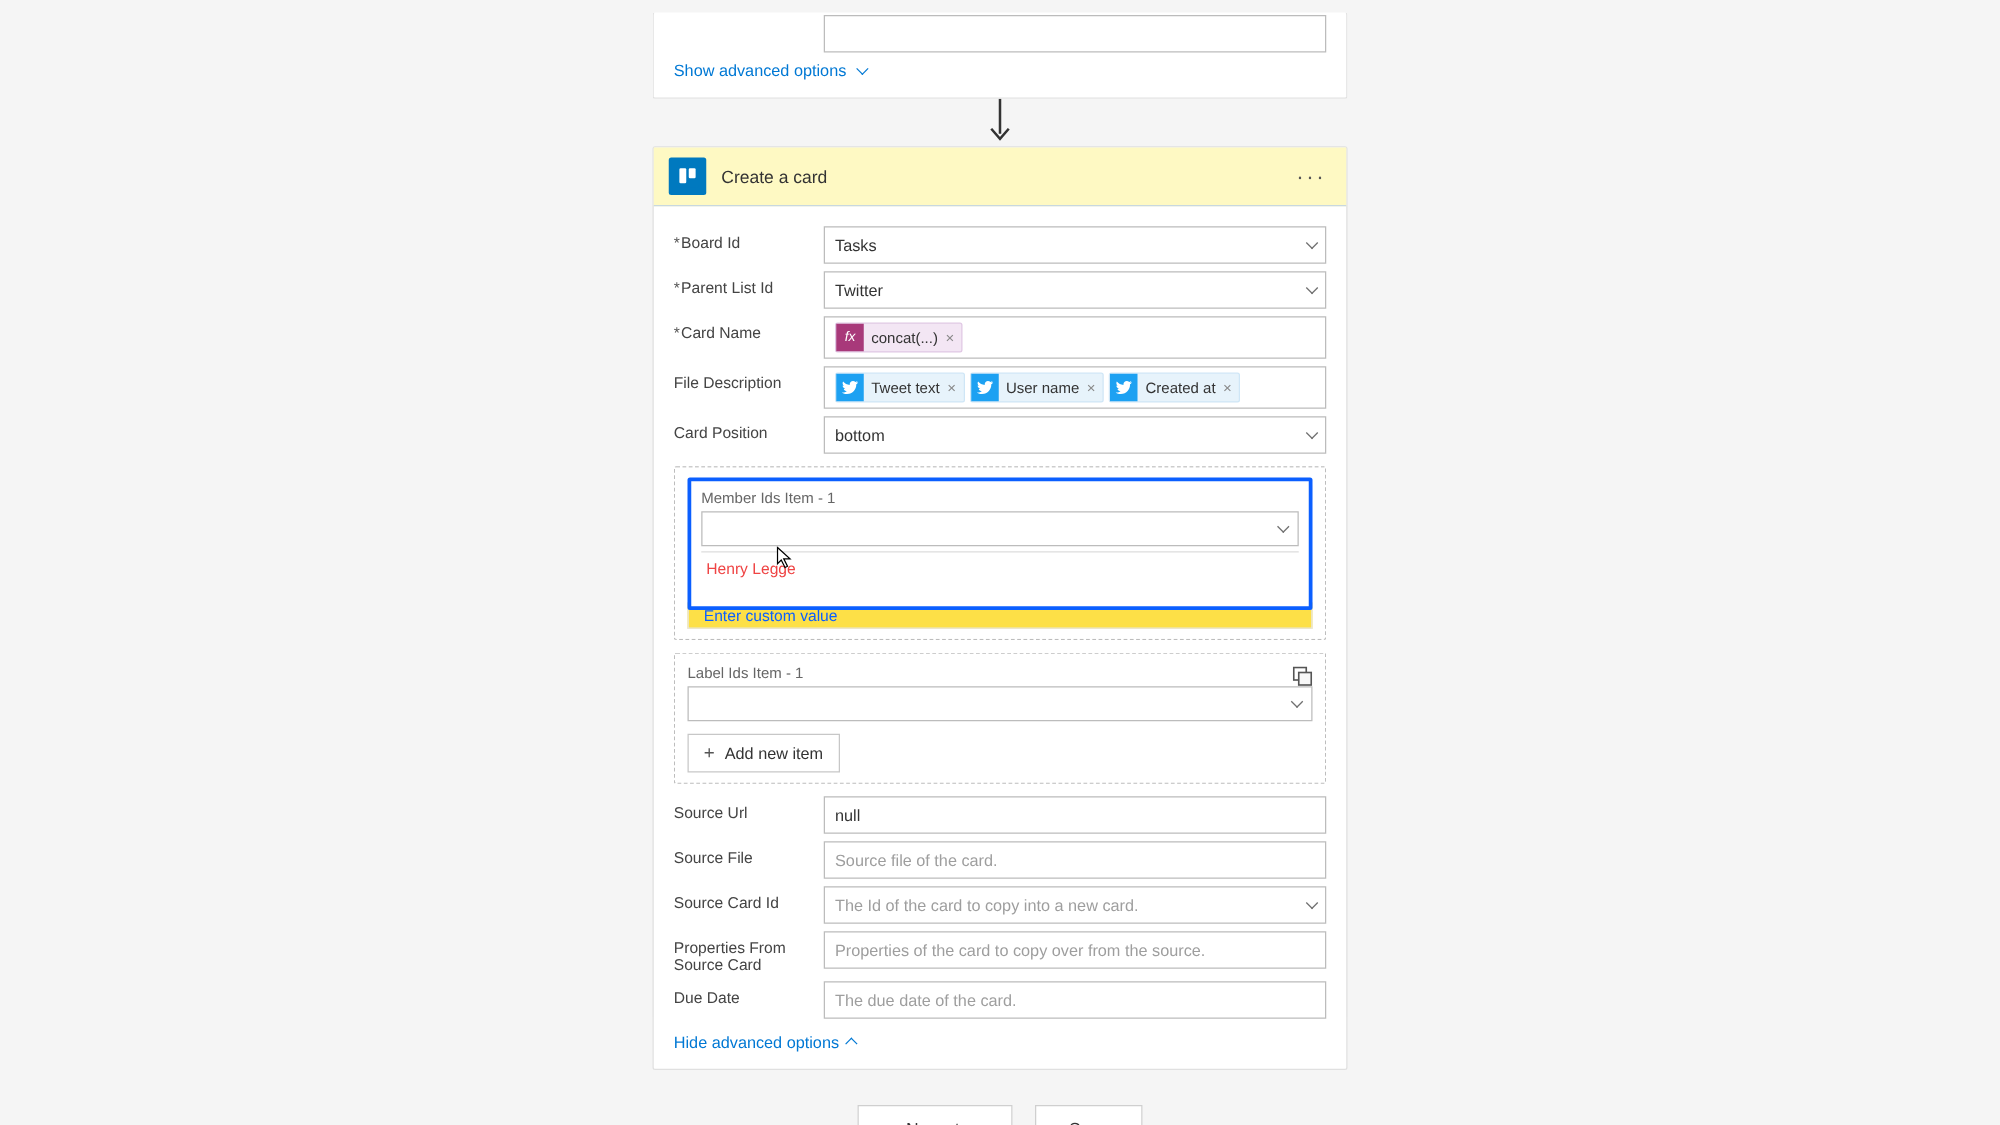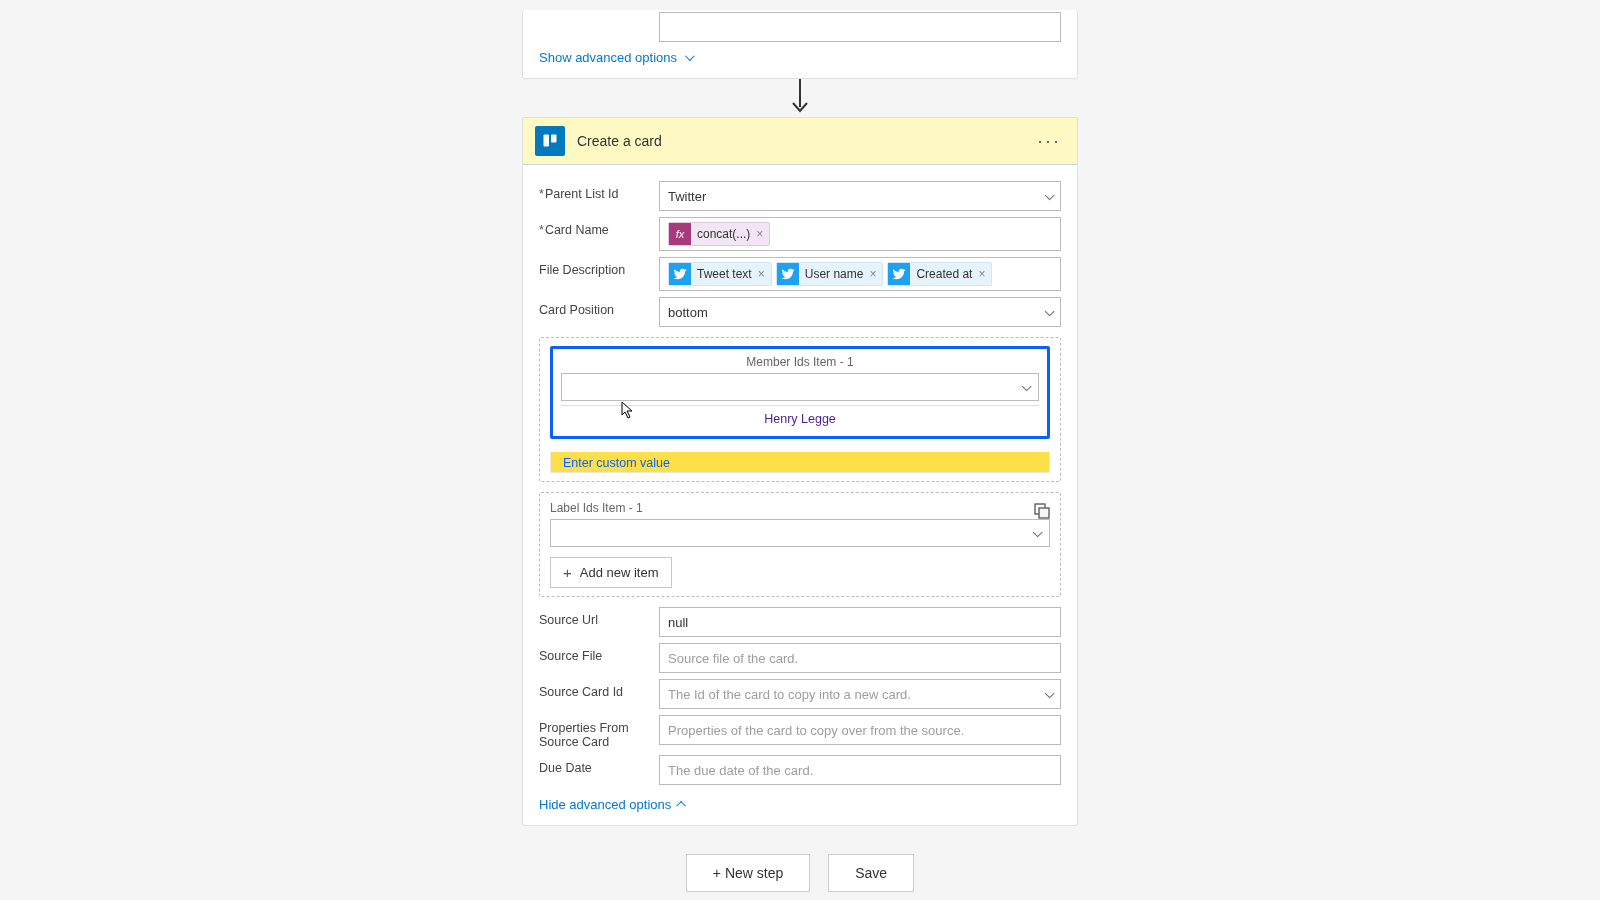--- a/index.html
+++ b/index.html
@@ -27,26 +27,26 @@
   .input { width:100%; border:1px solid #bcbcbc; background:#fff; min-height:30px; font-size:13px; color:#333; padding:4px 8px; display:flex; align-items:center; flex-wrap:wrap; gap:4px; }
   .select { position:relative; }
   .select .caret { position:absolute; right:10px; top:50%; transform:translateY(-50%); pointer-events:none; }
   .placeholder { color:#9e9e9e; }
   .token { display:inline-flex; align-items:center; background:#f3e6f4; border:1px solid #e0c7e4; border-radius:2px; font-size:12px; color:#333; padding-right:6px; height:24px; }
   .token.fx .tk-icon { background:#a8397a; color:#fff; font-style:italic; font-size:11px; display:flex; align-items:center; justify-content:center; width:22px; height:100%; margin-right:6px; }
   .token.tw .tk-icon { background:#1da1f2; color:#fff; display:flex; align-items:center; justify-content:center; width:22px; height:100%; margin-right:6px; }
   .token.tw { background:#e7f3fb; border-color:#cfe6f6; }
   .token .x { margin-left:6px; color:#888; cursor:pointer; font-size:12px; }
   .dashed-group { border:1px dashed #bdbdbd; border-radius:2px; padding:8px 10px; margin:10px 0; position:relative; }
-  .item-box { border:3px solid #0b5fff; border-radius:2px; padding:6px 8px 4px 8px; margin-bottom:19px; background:#fff;text-align:center; }
+  .item-box { border:3px solid #0b5fff; border-radius:2px; padding:6px 8px 17px 8px; margin-bottom:0; background:#fff; }
   .item-label { font-size:12px; color:#666; margin-bottom:4px; }
   .dd-input { border:1px solid #bcbcbc; height:28px; position:relative; background:#fff; }
   .dd-input .caret { position:absolute; right:10px; top:50%; transform:translateY(-50%); }
   .dd-list { border-top:1px solid #ddd; margin-top:4px; }
-  .dd-item { font-size:12.5px; color:#4c1d95; padding:6px 4px; cursor:pointer; }
+  .dd-item { font-size:12.5px; color:#ef4444; padding:6px 4px; cursor:pointer; }
   .dd-item.cv { color:#0b5fff; }
   .switch-icon { position:absolute; right:10px; top:10px; color:#555; cursor:pointer; }
   .btn-add { display:inline-flex; align-items:center; gap:8px; border:1px solid #c7c7c7; background:#fff; padding:6px 12px; font-size:13px; color:#333; cursor:pointer; }
   .btn-add .plus { font-size:15px; color:#555; }
   .footer-row { width:556px; margin:28px auto 0; display:flex; justify-content:center; gap:18px; }
   .btn-foot { border:1px solid #cfcfcf; background:#fff; font-size:14px; color:#333; padding:10px 26px; cursor:pointer; }
   .twbird { width:14px; height:14px; }
   .cursor-img { position:absolute; pointer-events:none; }
   .group-wrap { position:relative; }
   .sw { width:16px; height:16px; }
@@ -84,20 +84,29 @@
             <rect x="2.5" y="2.5" width="5.5" height="12" rx="1" fill="#fff"></rect>
             <rect x="10" y="2.5" width="5.5" height="8" rx="1" fill="#fff"></rect>
           </svg>
       </div>
       <div class="action-title">Create a card</div>
       <div class="dots">···</div>
     </div>
 
     <div class="card-body">
 
+      <div class="row">
+        <div class="lbl star">Board Id</div>
+        <div class="field select">
+          <div class="input">
+            <span>Tasks</span>
+          </div>
+          <span class="caret"><span class="chev-gray"></span></span>
+        </div>
+      </div>
 
       <div class="row">
         <div class="lbl star">Parent List Id</div>
         <div class="field select">
           <div class="input">
             <span>Twitter</span>
           </div>
           <span class="caret"><span class="chev-gray"></span></span>
         </div>
       </div>

